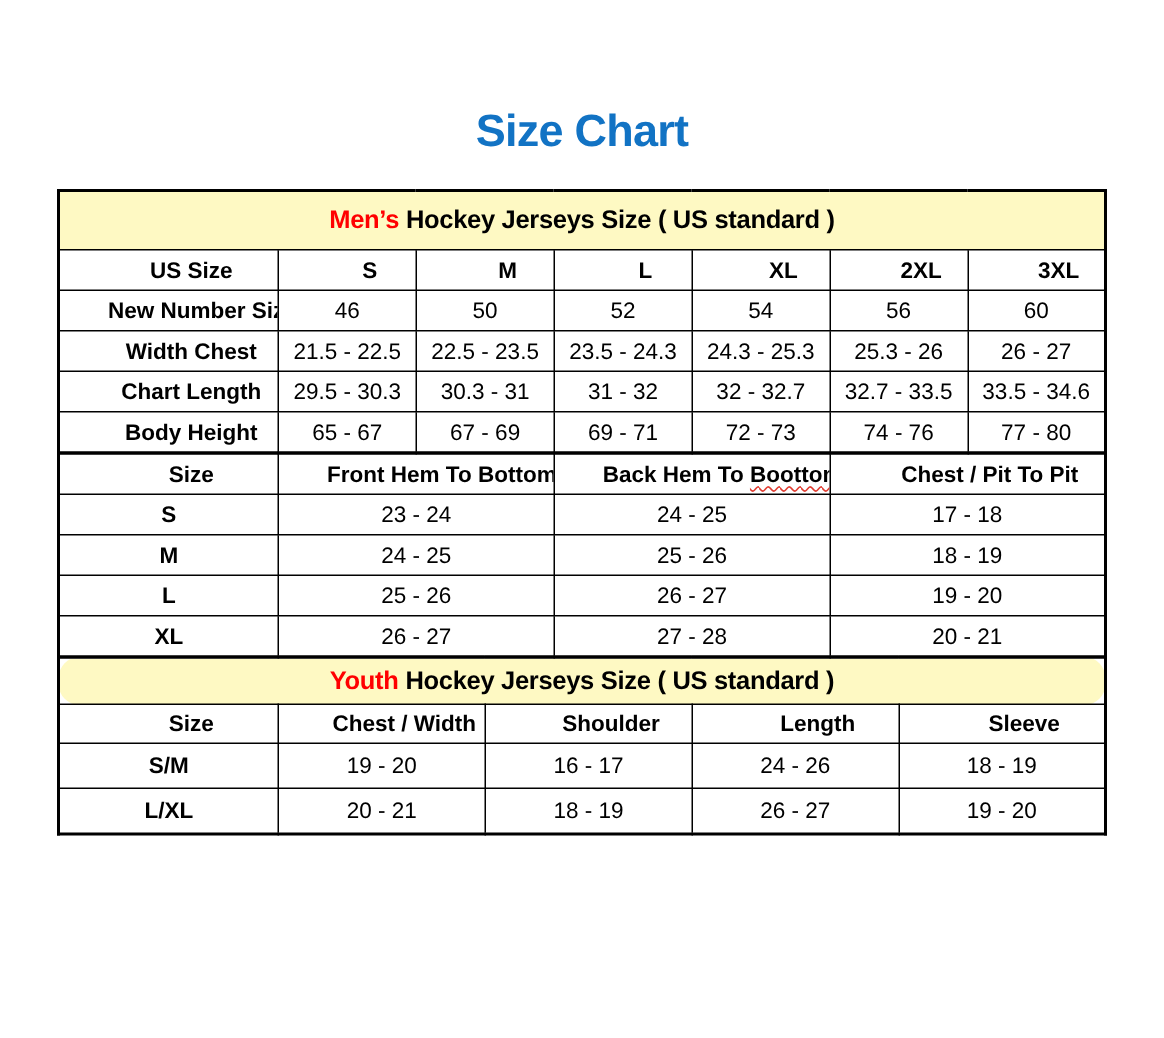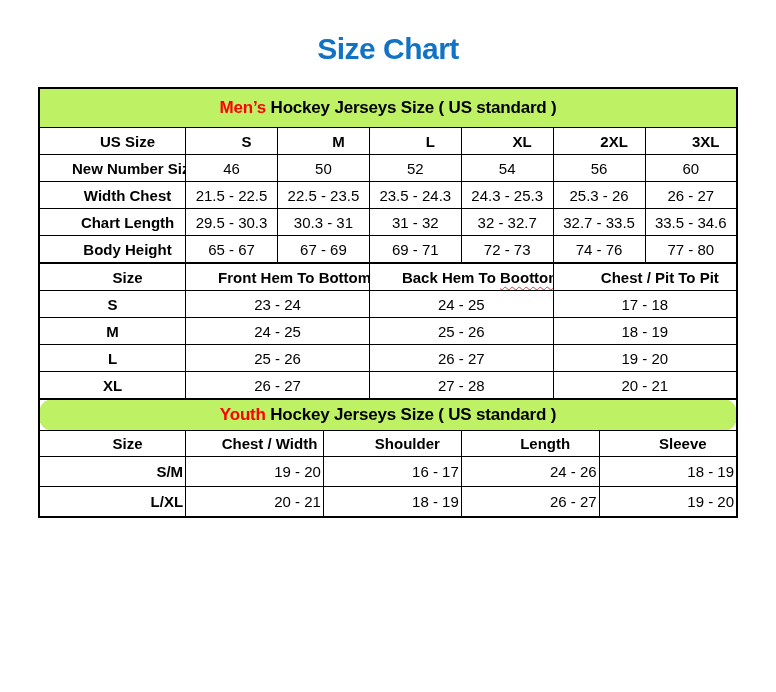--- a/index.html
+++ b/index.html
@@ -9,21 +9,21 @@
   }
   body {
     width: 776px;
     height: 692px;
     overflow: hidden;
     font-family: "Liberation Sans", sans-serif;
     color: #000000;
   }
   .page-title {
     margin: 0;
-    padding-top: 32px;
+    padding-top: 71px;
     text-align: center;
     color: #1273c4;
     font-size: 30px;
     font-weight: bold;
     letter-spacing: -0.5px;
   }
   .tables-wrap {
     width: 700px;
     margin: 21px 38px 0 38px;
   }
@@ -41,21 +41,21 @@
     text-align: center;
     vertical-align: middle;
     font-size: 15px;
     padding: 0 2px;
     overflow: hidden;
     white-space: nowrap;
   }
   .tbl col.rowlabel-col { width: 21%; }
 
   .section-row th {
-    background: #bef264;
+    background: #fef9c3;
     font-weight: bold;
     font-size: 17px;
     height: 38px;
     letter-spacing: -0.2px;
   }
   .section-row .hl { color: #ff0000; }
 
   .colhead-row th {
     height: 26px;
     font-weight: bold;
@@ -64,21 +64,21 @@
   .tbl tbody td { height: 26px; }
 
   
   .mens  tbody td:first-child { font-weight: bold; padding-left: 32px; }
   .womens tbody td:first-child,
   .youth  tbody td:first-child { font-weight: bold; }
 
   
   .youth .section-row th { height: 30px; border-radius: 14px; }
   .youth .colhead-row th { height: 25px; }
-  .youth tbody td { height: 29px; text-align: right; }
+  .youth tbody td { height: 29px; }
 
   .wavy {
     text-decoration: underline wavy #e03c31;
     text-decoration-thickness: 1px;
     text-underline-offset: 3px;
     text-decoration-skip-ink: none;
   }
 </style>
 </head>
 <body>

